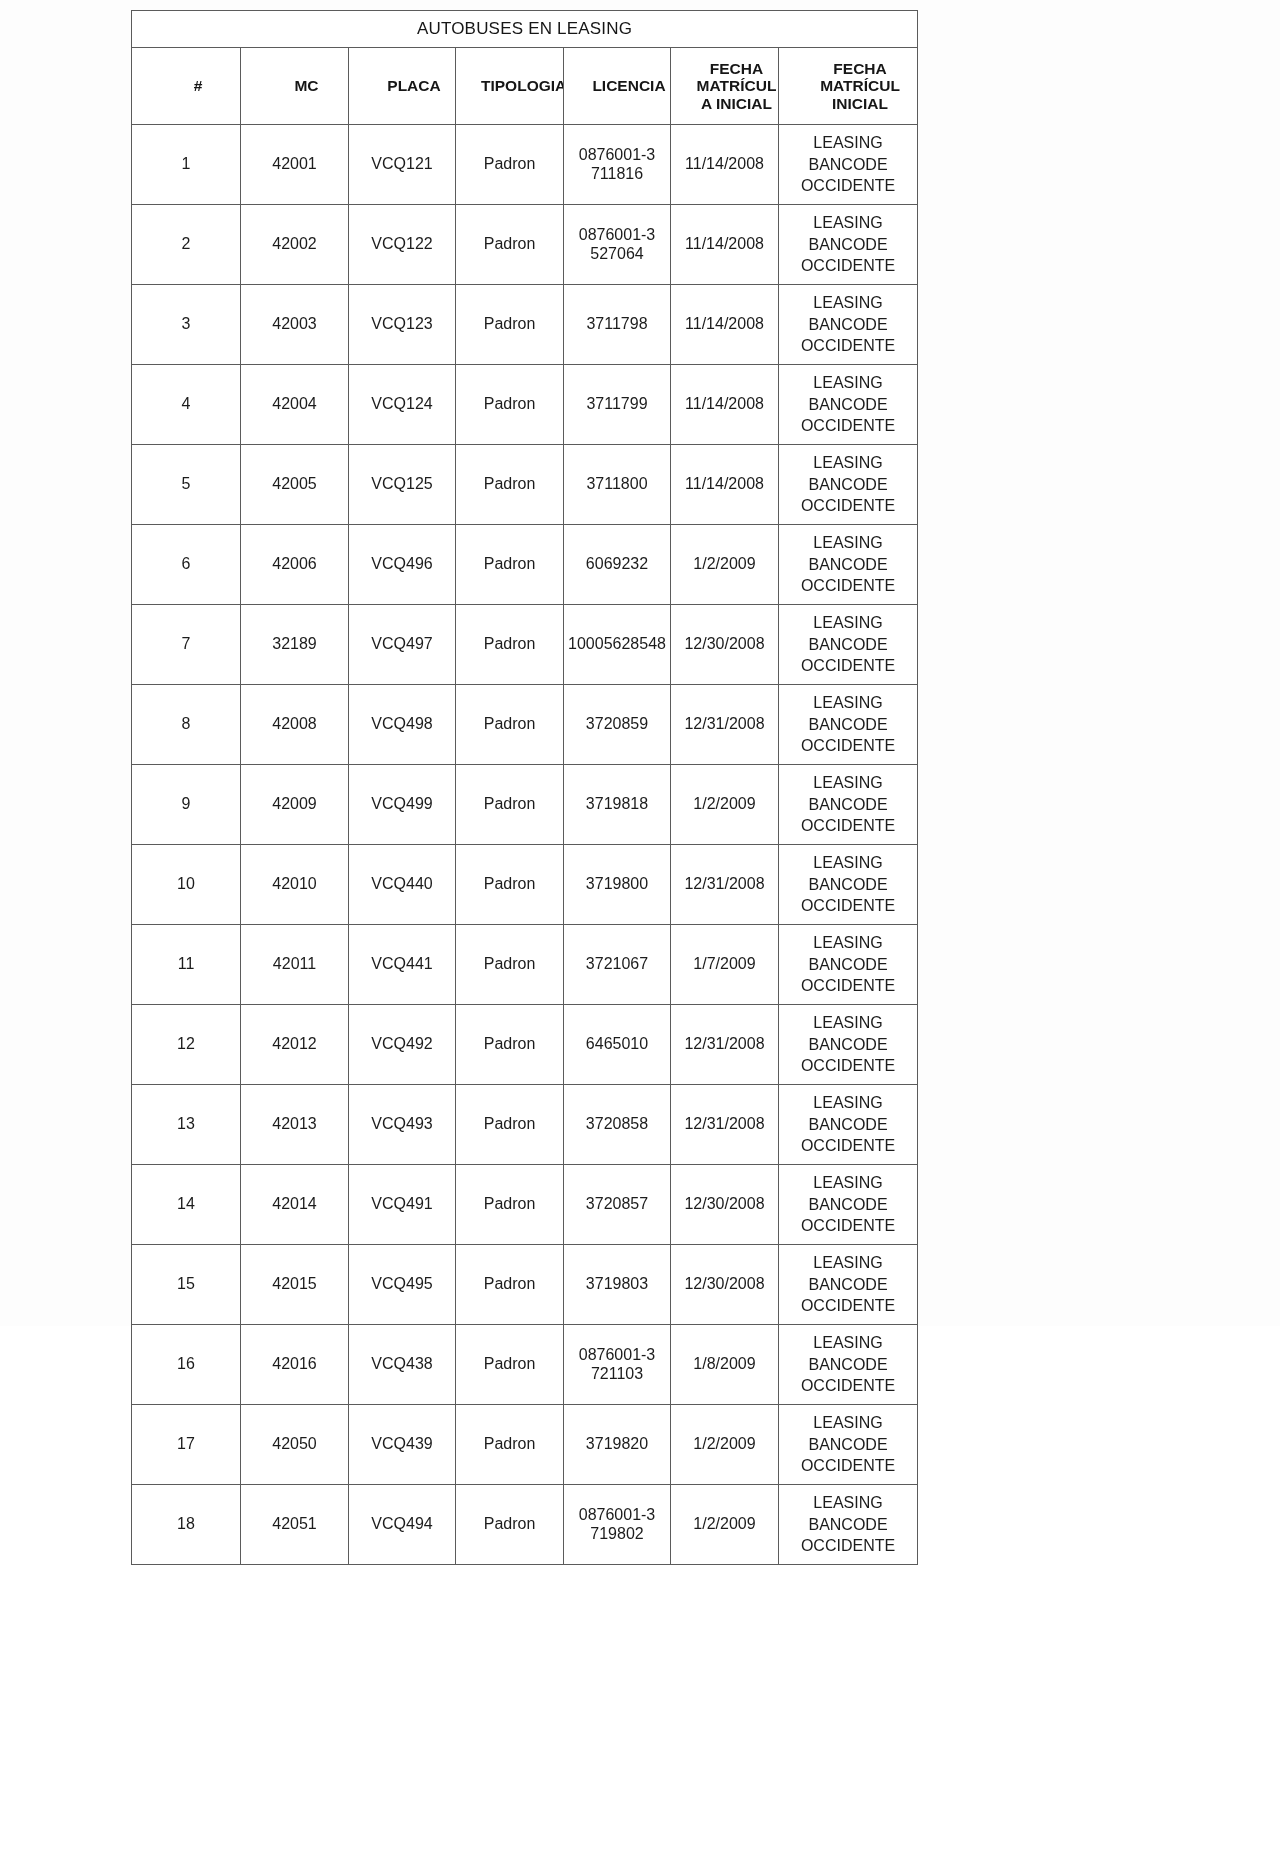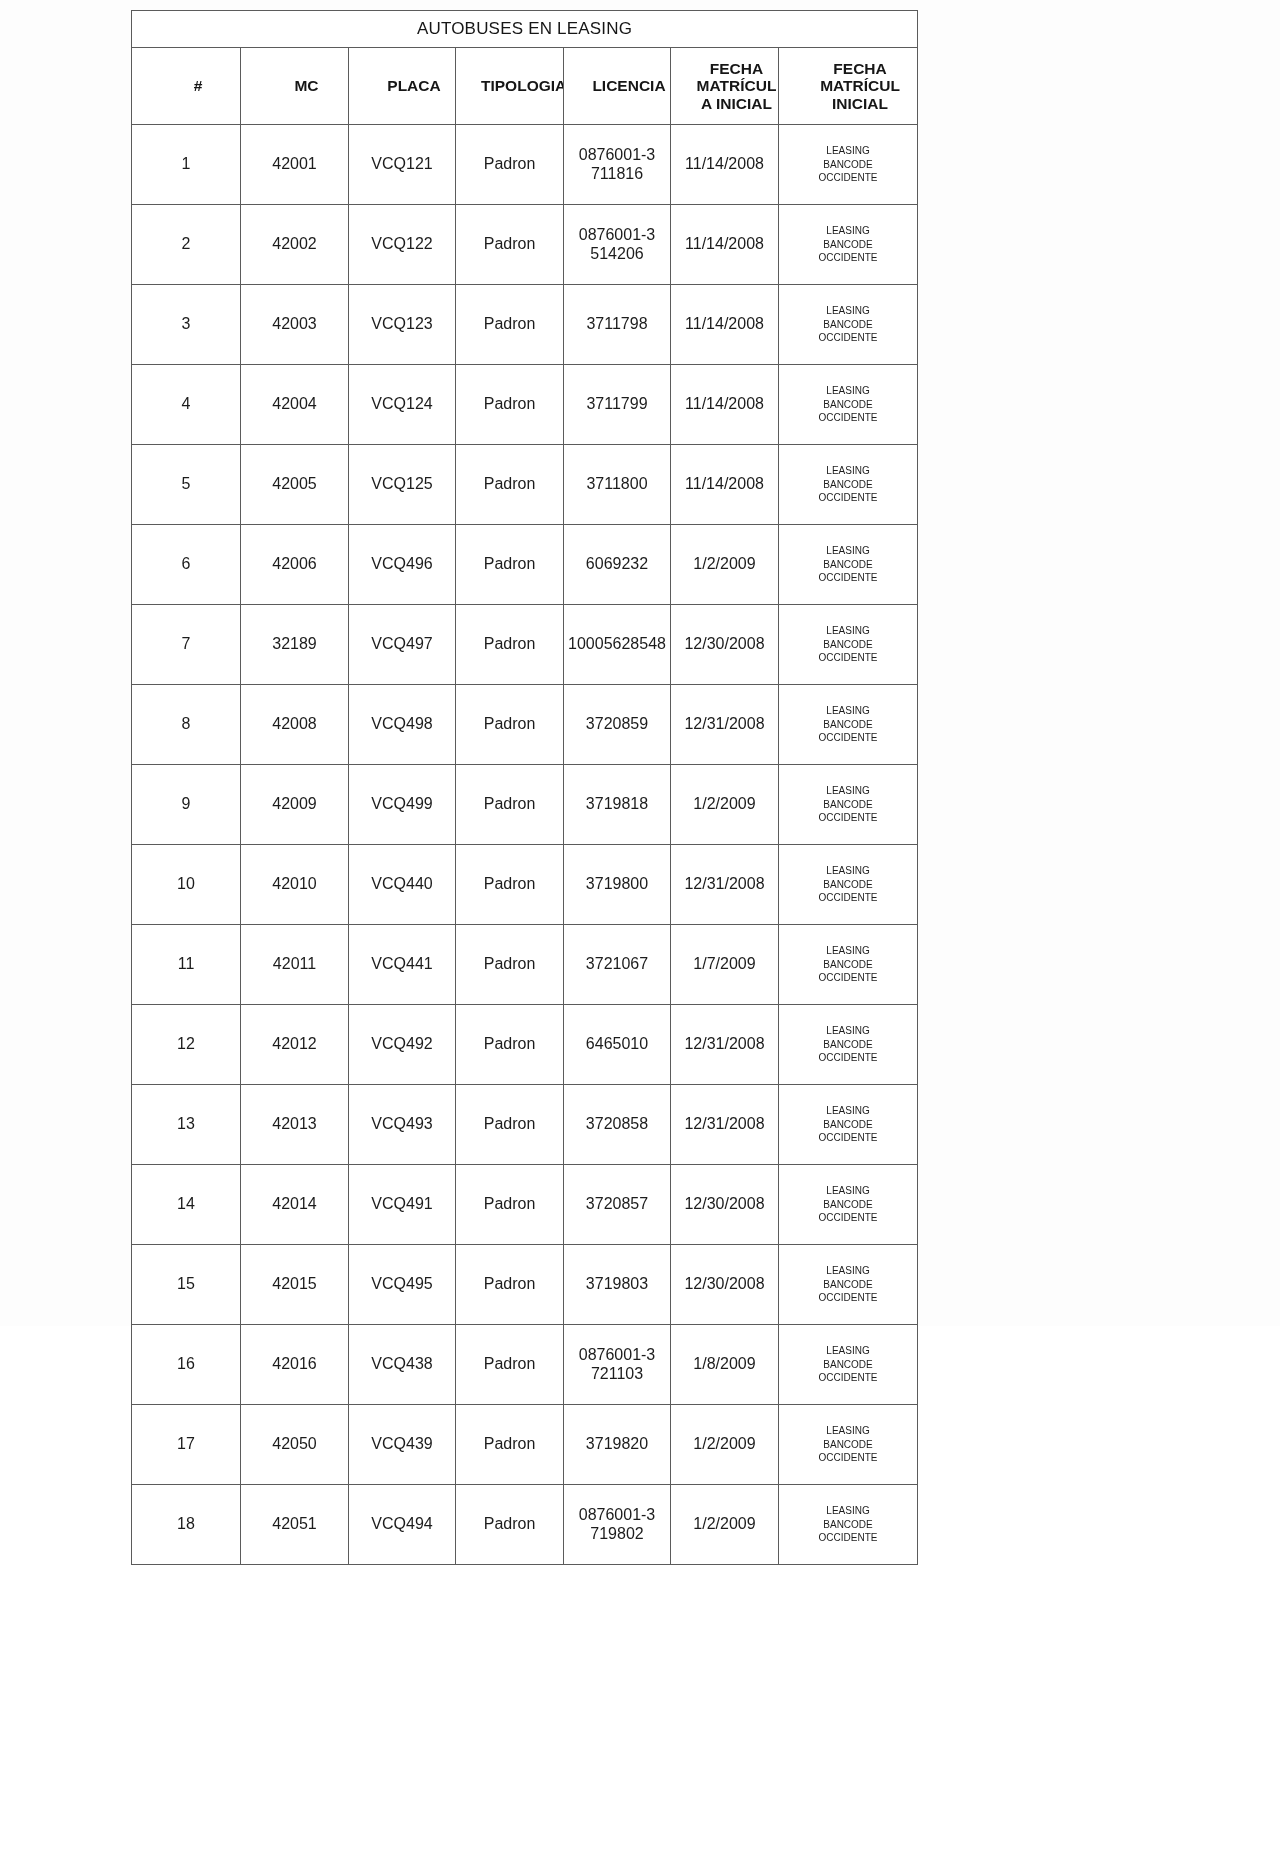--- a/index.html
+++ b/index.html
@@ -71,21 +71,21 @@
   tbody td.licencia .lic {
     display: block;
     white-space: nowrap;
   }
   tbody td.licencia .lic2 {
     display: block;
     white-space: nowrap;
     text-align: center;
   }
   tbody td.entity {
-    font-size: 10px;
+    font-size: 16px;
     line-height: 1.35;
     white-space: normal;
   }
   tbody td.entity .el { display: block; }
   .c-idx   { width: 109px; }
   .c-mc    { width: 108px; }
   .c-placa { width: 107px; }
   .c-tipo  { width: 108px; }
   .c-lic   { width: 107px; }
   .c-f1    { width: 108px; }
@@ -155,21 +155,21 @@
               <span class="el">OCCIDENTE</span>
             </td>
           </tr>
           <tr>
             <td class="num">2</td>
             <td>42002</td>
             <td>VCQ122</td>
             <td>Padron</td>
             <td class="licencia">
               <span class="lic">0876001-3</span>
-              <span class="lic2">514206</span>
+              <span class="lic2">527064</span>
             </td>
             <td>11/14/2008</td>
             <td class="entity">
               <span class="el">LEASING</span>
               <span class="el">BANCODE</span>
               <span class="el">OCCIDENTE</span>
             </td>
           </tr>
           <tr>
             <td class="num">3</td>

